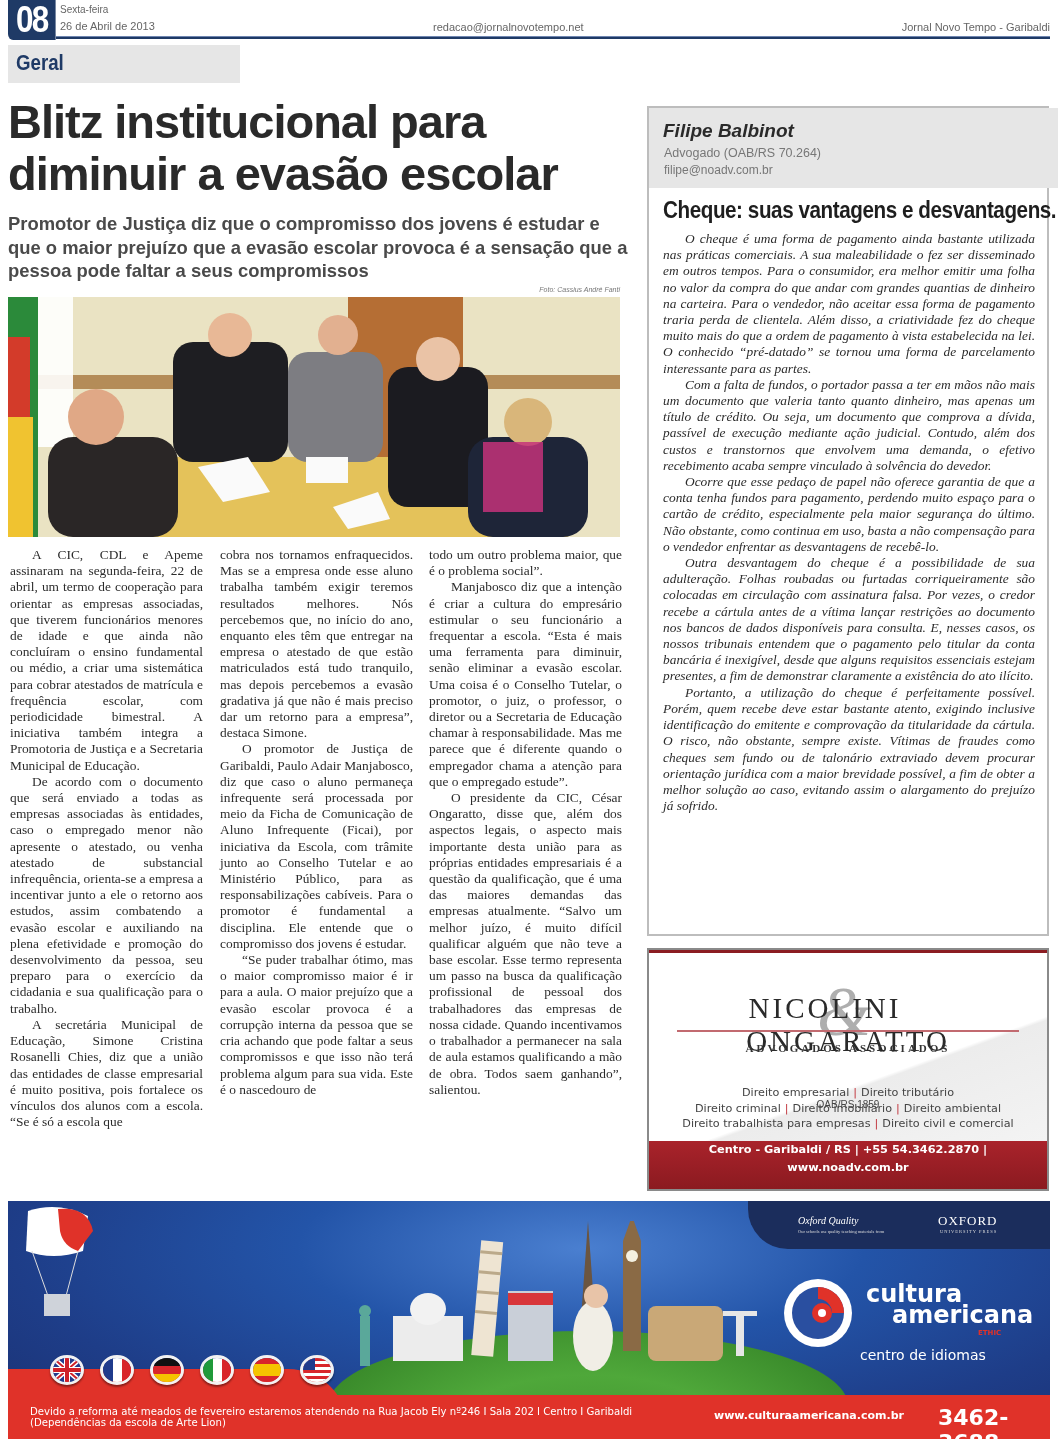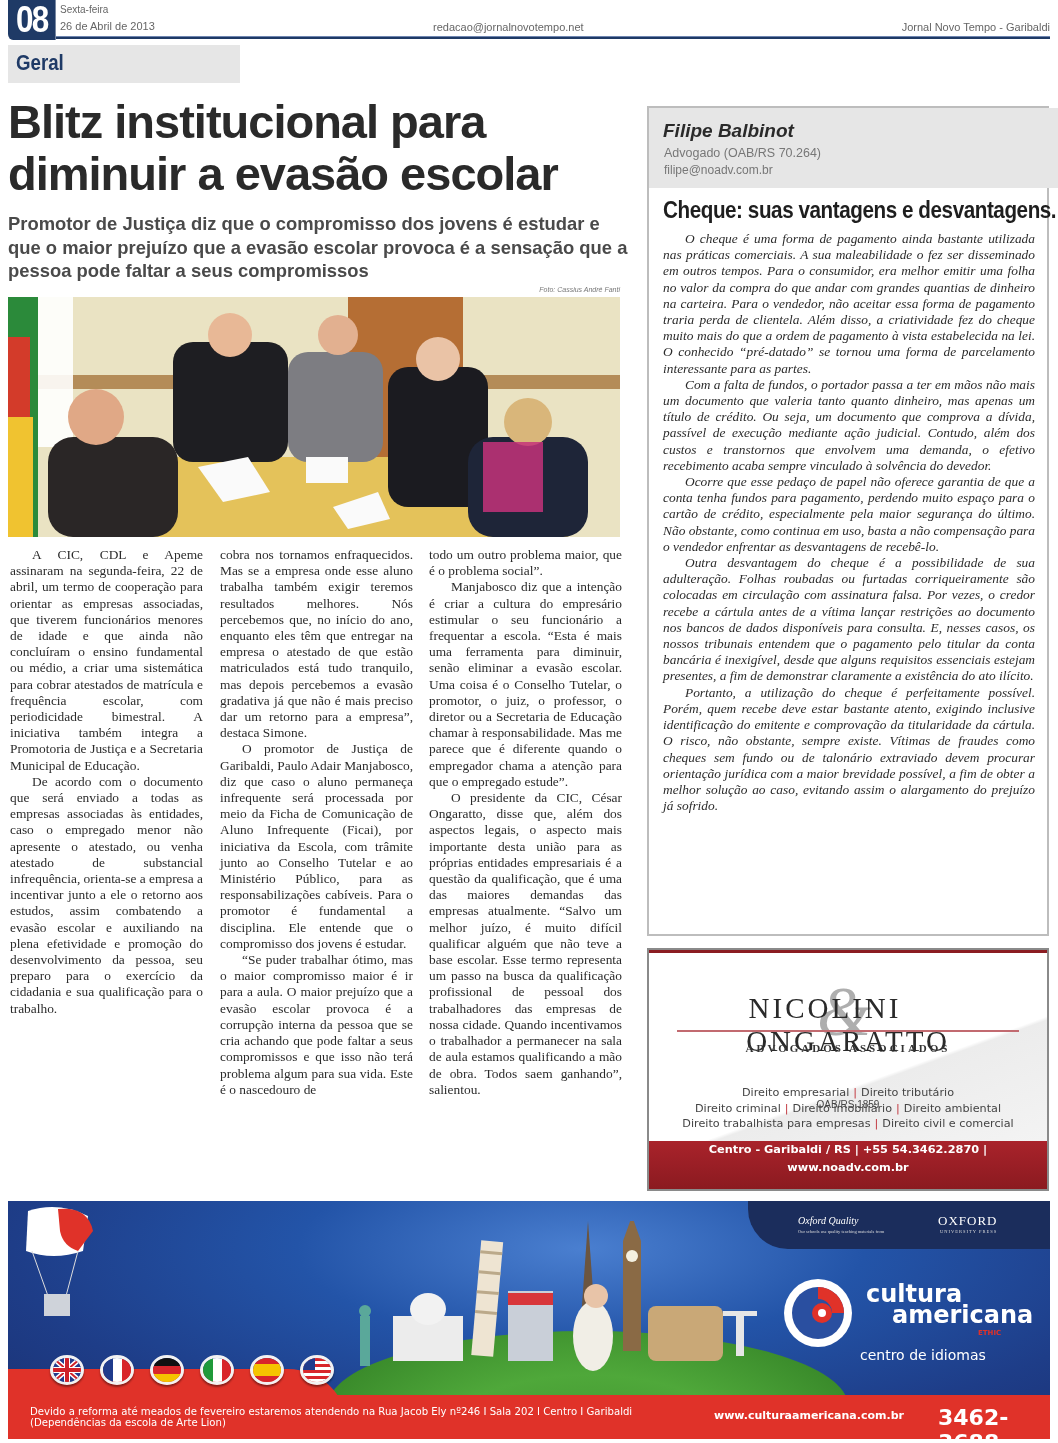--- a/index.html
+++ b/index.html
@@ -135,20 +135,21 @@
     <circle cx="88" cy="120" r="28" fill="#e0a886"></circle>
     <polygon points="190,170 240,160 262,195 215,205" fill="#fafafa"></polygon>
     <rect x="298" y="160" width="42" height="26" fill="#fafafa"></rect>
     <polygon points="325,210 370,195 382,222 340,232" fill="#fafafa"></polygon>
   </svg>
 </div>
 
 <div class="col col1">
   <p>A CIC, CDL e Apeme assinaram na segunda-feira, 22 de abril, um termo de cooperação para orientar as empresas associadas, que tiverem funcionários menores de idade e que ainda não concluíram o ensino fundamental ou médio, a criar uma sistemática para cobrar atestados de matrícula e frequência escolar, com periodicidade bimestral. A iniciativa também integra a Promotoria de Justiça e a Secretaria Municipal de Educação.</p>
   <p>De acordo com o documento que será enviado a todas as empresas associadas às entidades, caso o empregado menor não apresente o atestado, ou venha atestado de substancial infrequência, orienta-se a empresa a incentivar junto a ele o retorno aos estudos, assim combatendo a evasão escolar e auxiliando na plena efetividade e promoção do desenvolvimento da pessoa, seu preparo para o exercício da cidadania e sua qualificação para o trabalho.</p>
+  <p>A secretária Municipal de Educação, Simone Cristina Rosanelli Chies, diz que a união das entidades de classe empresarial é muito positiva, pois fortalece os vínculos dos alunos com a escola. “Se é só a escola que</p>
 </div>
 <div class="col col2">
   <p class="cont">cobra nos tornamos enfraquecidos. Mas se a empresa onde esse aluno trabalha também exigir teremos resultados melhores. Nós percebemos que, no início do ano, enquanto eles têm que entregar na empresa o atestado de que estão matriculados está tudo tranquilo, mas depois percebemos a evasão gradativa já que não é mais preciso dar um retorno para a empresa”, destaca Simone.</p>
   <p>O promotor de Justiça de Garibaldi, Paulo Adair Manjabosco, diz que caso o aluno permaneça infrequente será processada por meio da Ficha de Comunicação de Aluno Infrequente (Ficai), por iniciativa da Escola, com trâmite junto ao Conselho Tutelar e ao Ministério Público, para as responsabilizações cabíveis. Para o promotor é fundamental a disciplina. Ele entende que o compromisso dos jovens é estudar.</p>
   <p>“Se puder trabalhar ótimo, mas o maior compromisso maior é ir para a aula. O maior prejuízo que a evasão escolar provoca é a corrupção interna da pessoa que se cria achando que pode faltar a seus compromissos e que isso não terá problema algum para sua vida. Este é o nascedouro de</p>
 </div>
 <div class="col col3">
   <p class="cont">todo um outro problema maior, que é o problema social”.</p>
   <p>Manjabosco diz que a intenção é criar a cultura do empresário estimular o seu funcionário a frequentar a escola. “Esta é mais uma ferramenta para diminuir, senão eliminar a evasão escolar. Uma coisa é o Conselho Tutelar, o promotor, o juiz, o professor, o diretor ou a Secretaria de Educação chamar à responsabilidade. Mas me parece que é diferente quando o empregador chama a atenção para que o empregado estude”.</p>
   <p>O presidente da CIC, César Ongaratto, disse que, além dos aspectos legais, o aspecto mais importante desta união para as próprias entidades empresariais é a questão da qualificação, que é uma das maiores demandas das empresas atualmente. “Salvo um melhor juízo, é muito difícil qualificar alguém que não teve a base escolar. Esse termo representa um passo na busca da qualificação profissional de pessoal dos trabalhadores das empresas de nossa cidade. Quando incentivamos o trabalhador a permanecer na sala de aula estamos qualificando a mão de obra. Todos saem ganhando”, salientou.</p>

